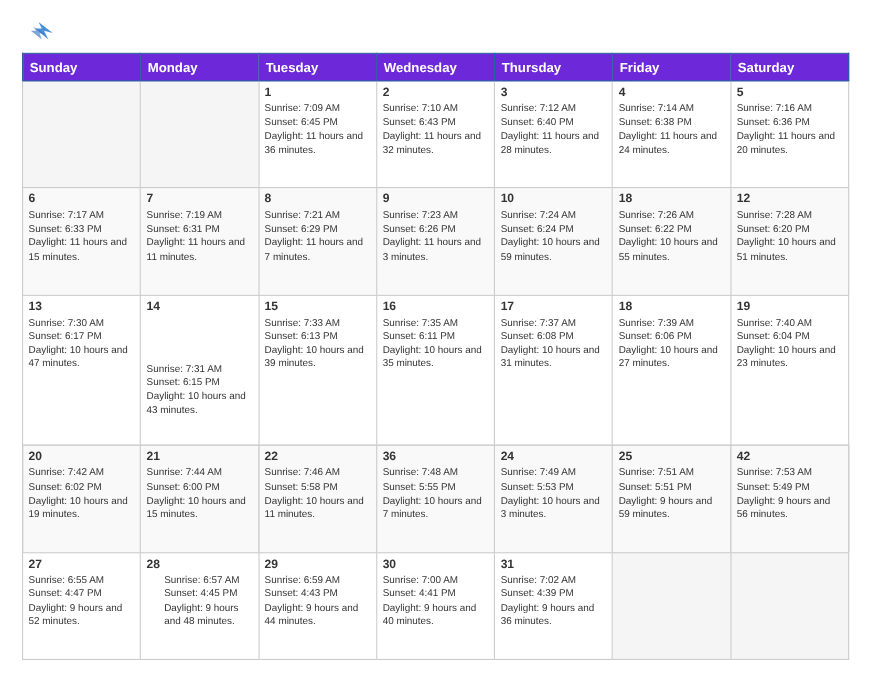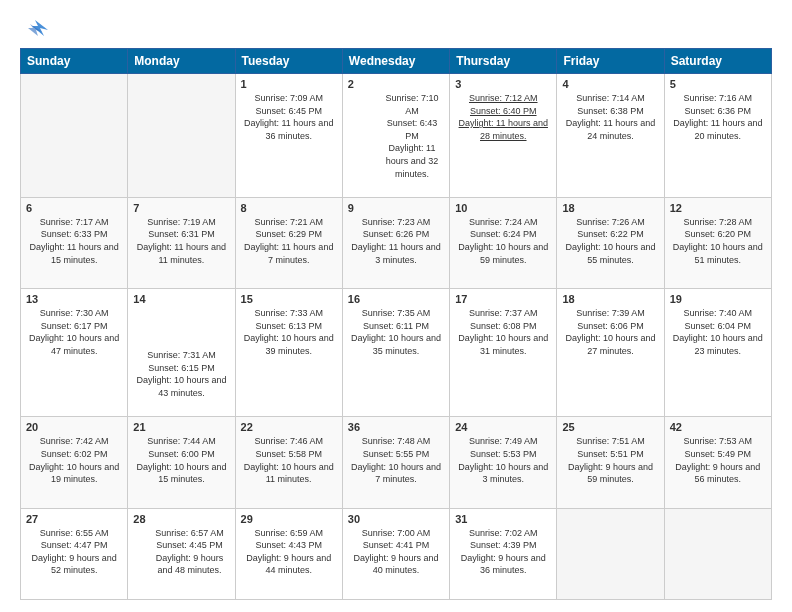--- a/index.html
+++ b/index.html
@@ -53,21 +53,21 @@
       margin-top: 2px;
     }
     .calendar {
       flex: 1;
       border: 1px solid #ccc;
       border-collapse: collapse;
       width: 100%;
       table-layout: fixed;
     }
     .calendar th {
-      background-color: #0369a1;
+      background-color: #6d28d9;
       color: white;
       text-align: left;
       padding: 5px 6px;
       font-size: 12px;
       font-weight: bold;
       border: 1px solid #2a5fa0;
     }
     .calendar td {
       vertical-align: top;
       padding: 4px 5px;
@@ -86,21 +86,20 @@
     .day-num {
       font-size: 11px;
       font-weight: bold;
       color: #333;
       margin-bottom: 2px;
     }
     .day-info {
       font-size: 9px;
       color: #333;
       line-height: 1.4;
-      text-align: center;
     }
   </style>
 </head>
 <body>
 
 <div class="page">
   <div class="header">
     <div class="logo">
       <svg class="logo-bird" viewBox="0 0 30 24" xmlns="http://www.w3.org/2000/svg">
         <polygon points="15,4 28,14 20,12 24,20 12,10 18,10" fill="#4a90d9"></polygon>
@@ -134,27 +133,27 @@
           <td class="empty"></td>
           <td class="empty"></td>
           <td>
             <div class="day-num">1</div>
             <div class="day-info" style="white-space: pre-line;">Sunrise: 7:09 AM
 Sunset: 6:45 PM
 Daylight: 11 hours and 36 minutes.</div>
           </td>
           <td>
             <div class="day-num">2</div>
-            <div class="day-info" style="white-space: pre-line; margin-left: 32px;">Sunrise: 7:10 AM
+            <div class="day-info" style="white-space: pre-line;">Sunrise: 7:10 AM
 Sunset: 6:43 PM
 Daylight: 11 hours and 32 minutes.</div>
           </td>
           <td>
             <div class="day-num">3</div>
-            <div class="day-info" style="white-space: pre-line; text-decoration: underline;">Sunrise: 7:12 AM
+            <div class="day-info" style="white-space: pre-line;">Sunrise: 7:12 AM
 Sunset: 6:40 PM
 Daylight: 11 hours and 28 minutes.</div>
           </td>
           <td>
             <div class="day-num">4</div>
             <div class="day-info" style="white-space: pre-line;">Sunrise: 7:14 AM
 Sunset: 6:38 PM
 Daylight: 11 hours and 24 minutes.</div>
           </td>
           <td>

